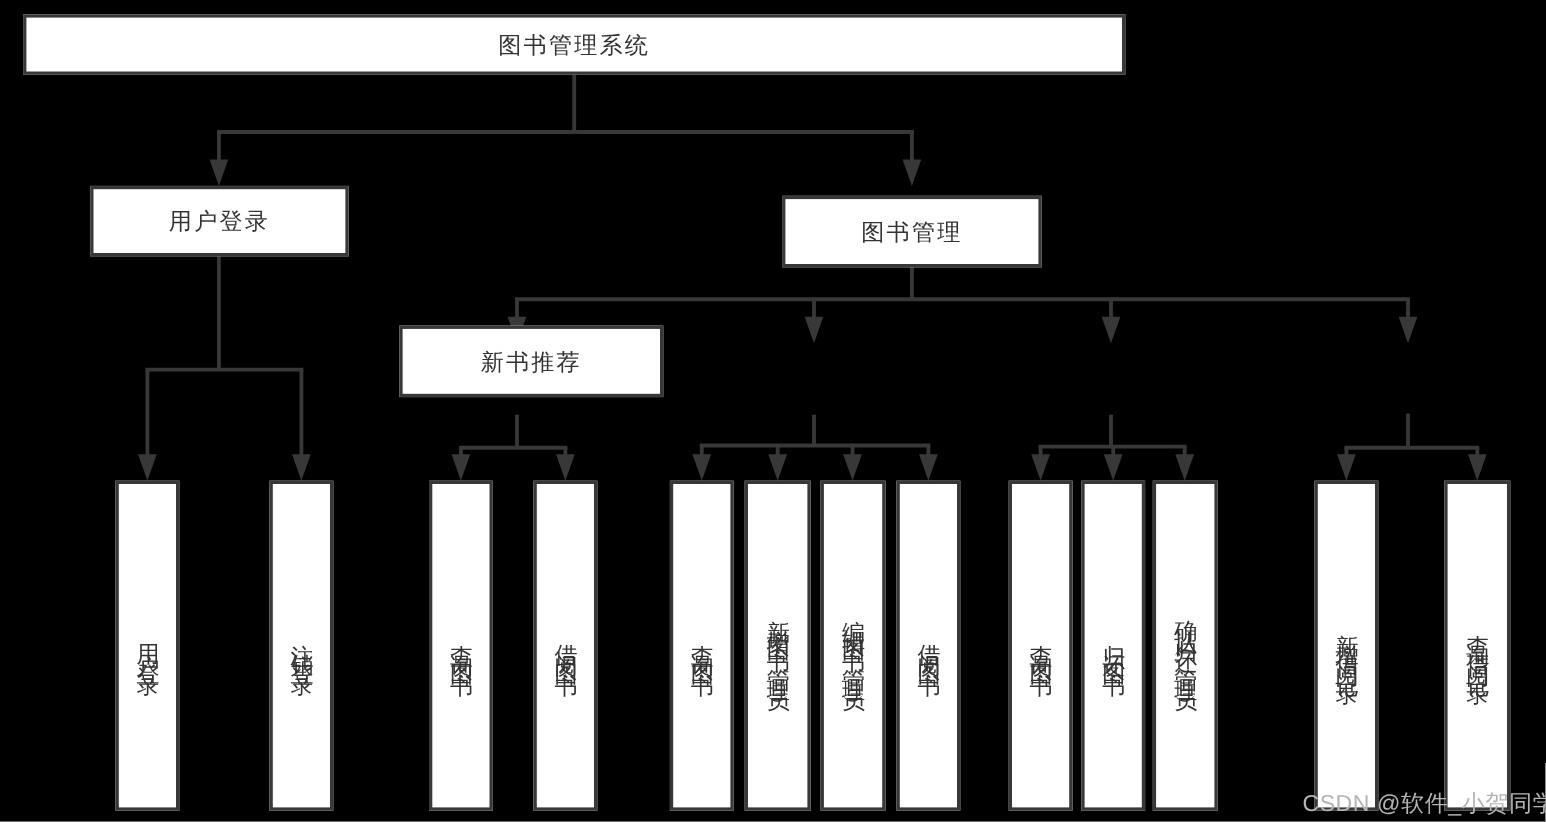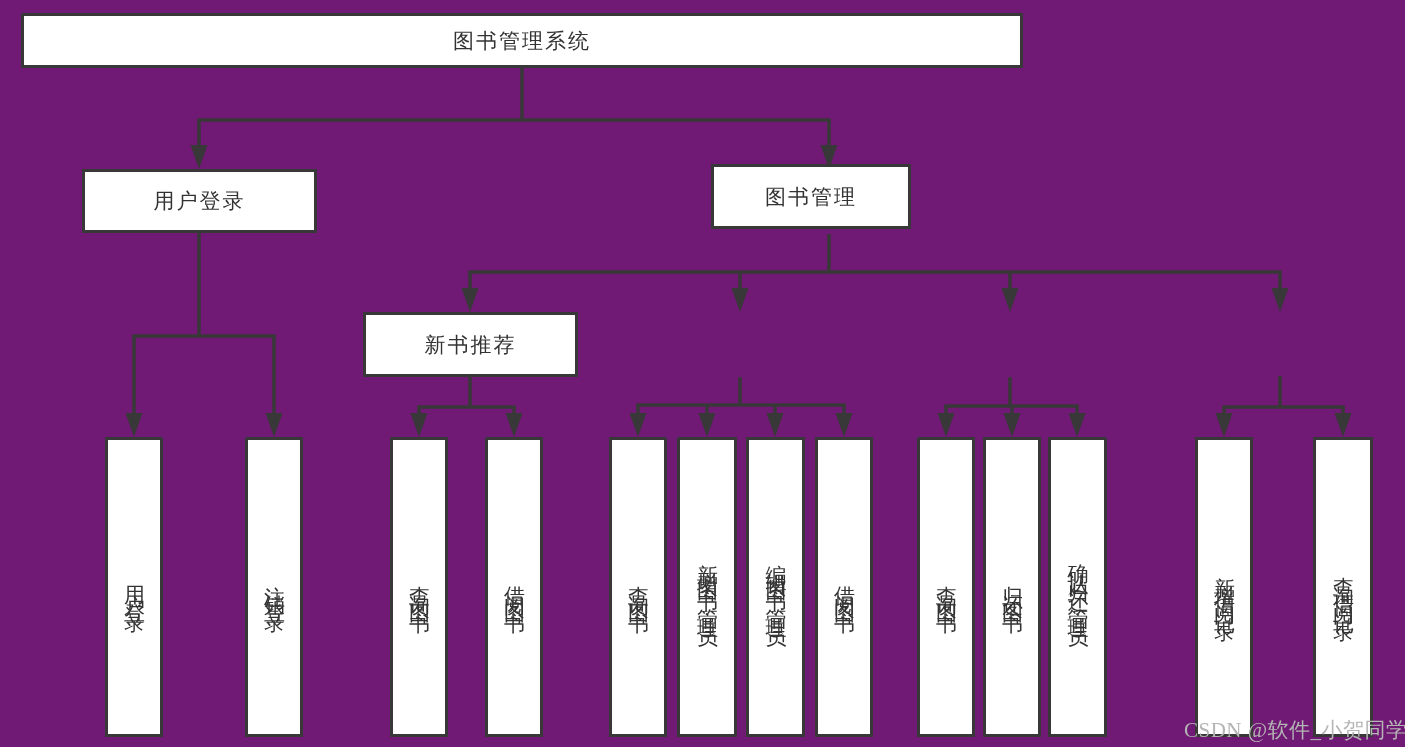--- a/index.html
+++ b/index.html
@@ -1,18 +1,18 @@
 <!DOCTYPE html>
 <html><head>
 <meta charset="utf-8">
 <style>
   html,body{margin:0;padding:0;background:#ffffff;}
   .canvas{
-    position:relative;width:1405px;height:747px;background:#701a75;overflow:hidden;
-    font-family:Liberation Serif, serif;color:#333333;
+    position:relative;width:1405px;height:747px;background:#000000;overflow:hidden;
+    font-family:Liberation Sans, sans-serif;color:#333333;
   }
   .connector-svg{position:absolute;left:0;top:0;z-index:1;}
   .node{
     position:absolute;box-sizing:border-box;background:#ffffff;
     border:3px solid #383838;display:flex;align-items:center;justify-content:center;
     z-index:2;
   }
   .node.h span{
     font-size:21px;letter-spacing:2px;color:#333333;white-space:nowrap;
   }
@@ -85,25 +85,25 @@
       <polygon points="1334.5,413 1351.5,413 1343,437" fill="#383838"></polygon>
     </svg>
 
   <div class="node h" style="left:21px;top:13px;width:1002px;height:55px">
     <span>图书管理系统</span>
   </div>
 
   <div class="node h" style="left:82px;top:169px;width:235px;height:64px">
     <span>用户登录</span>
   </div>
-  <div class="node h" style="left:711px;top:164px;width:200px;height:65px">
+  <div class="node h" style="left:711px;top:178px;width:236px;height:65px">
     <span>图书管理</span>
   </div>
 
-  <div class="node h" style="left:363px;top:312px;width:215px;height:65px">
+  <div class="node h" style="left:363px;top:296px;width:240px;height:65px">
     <span>新书推荐</span>
   </div>
 
   <div class="node v" style="left:105px;top:437px;width:58px;height:300px">
     <span>用户登录</span>
   </div>
   <div class="node v" style="left:245px;top:437px;width:58px;height:300px">
     <span>注销登录</span>
   </div>
 

